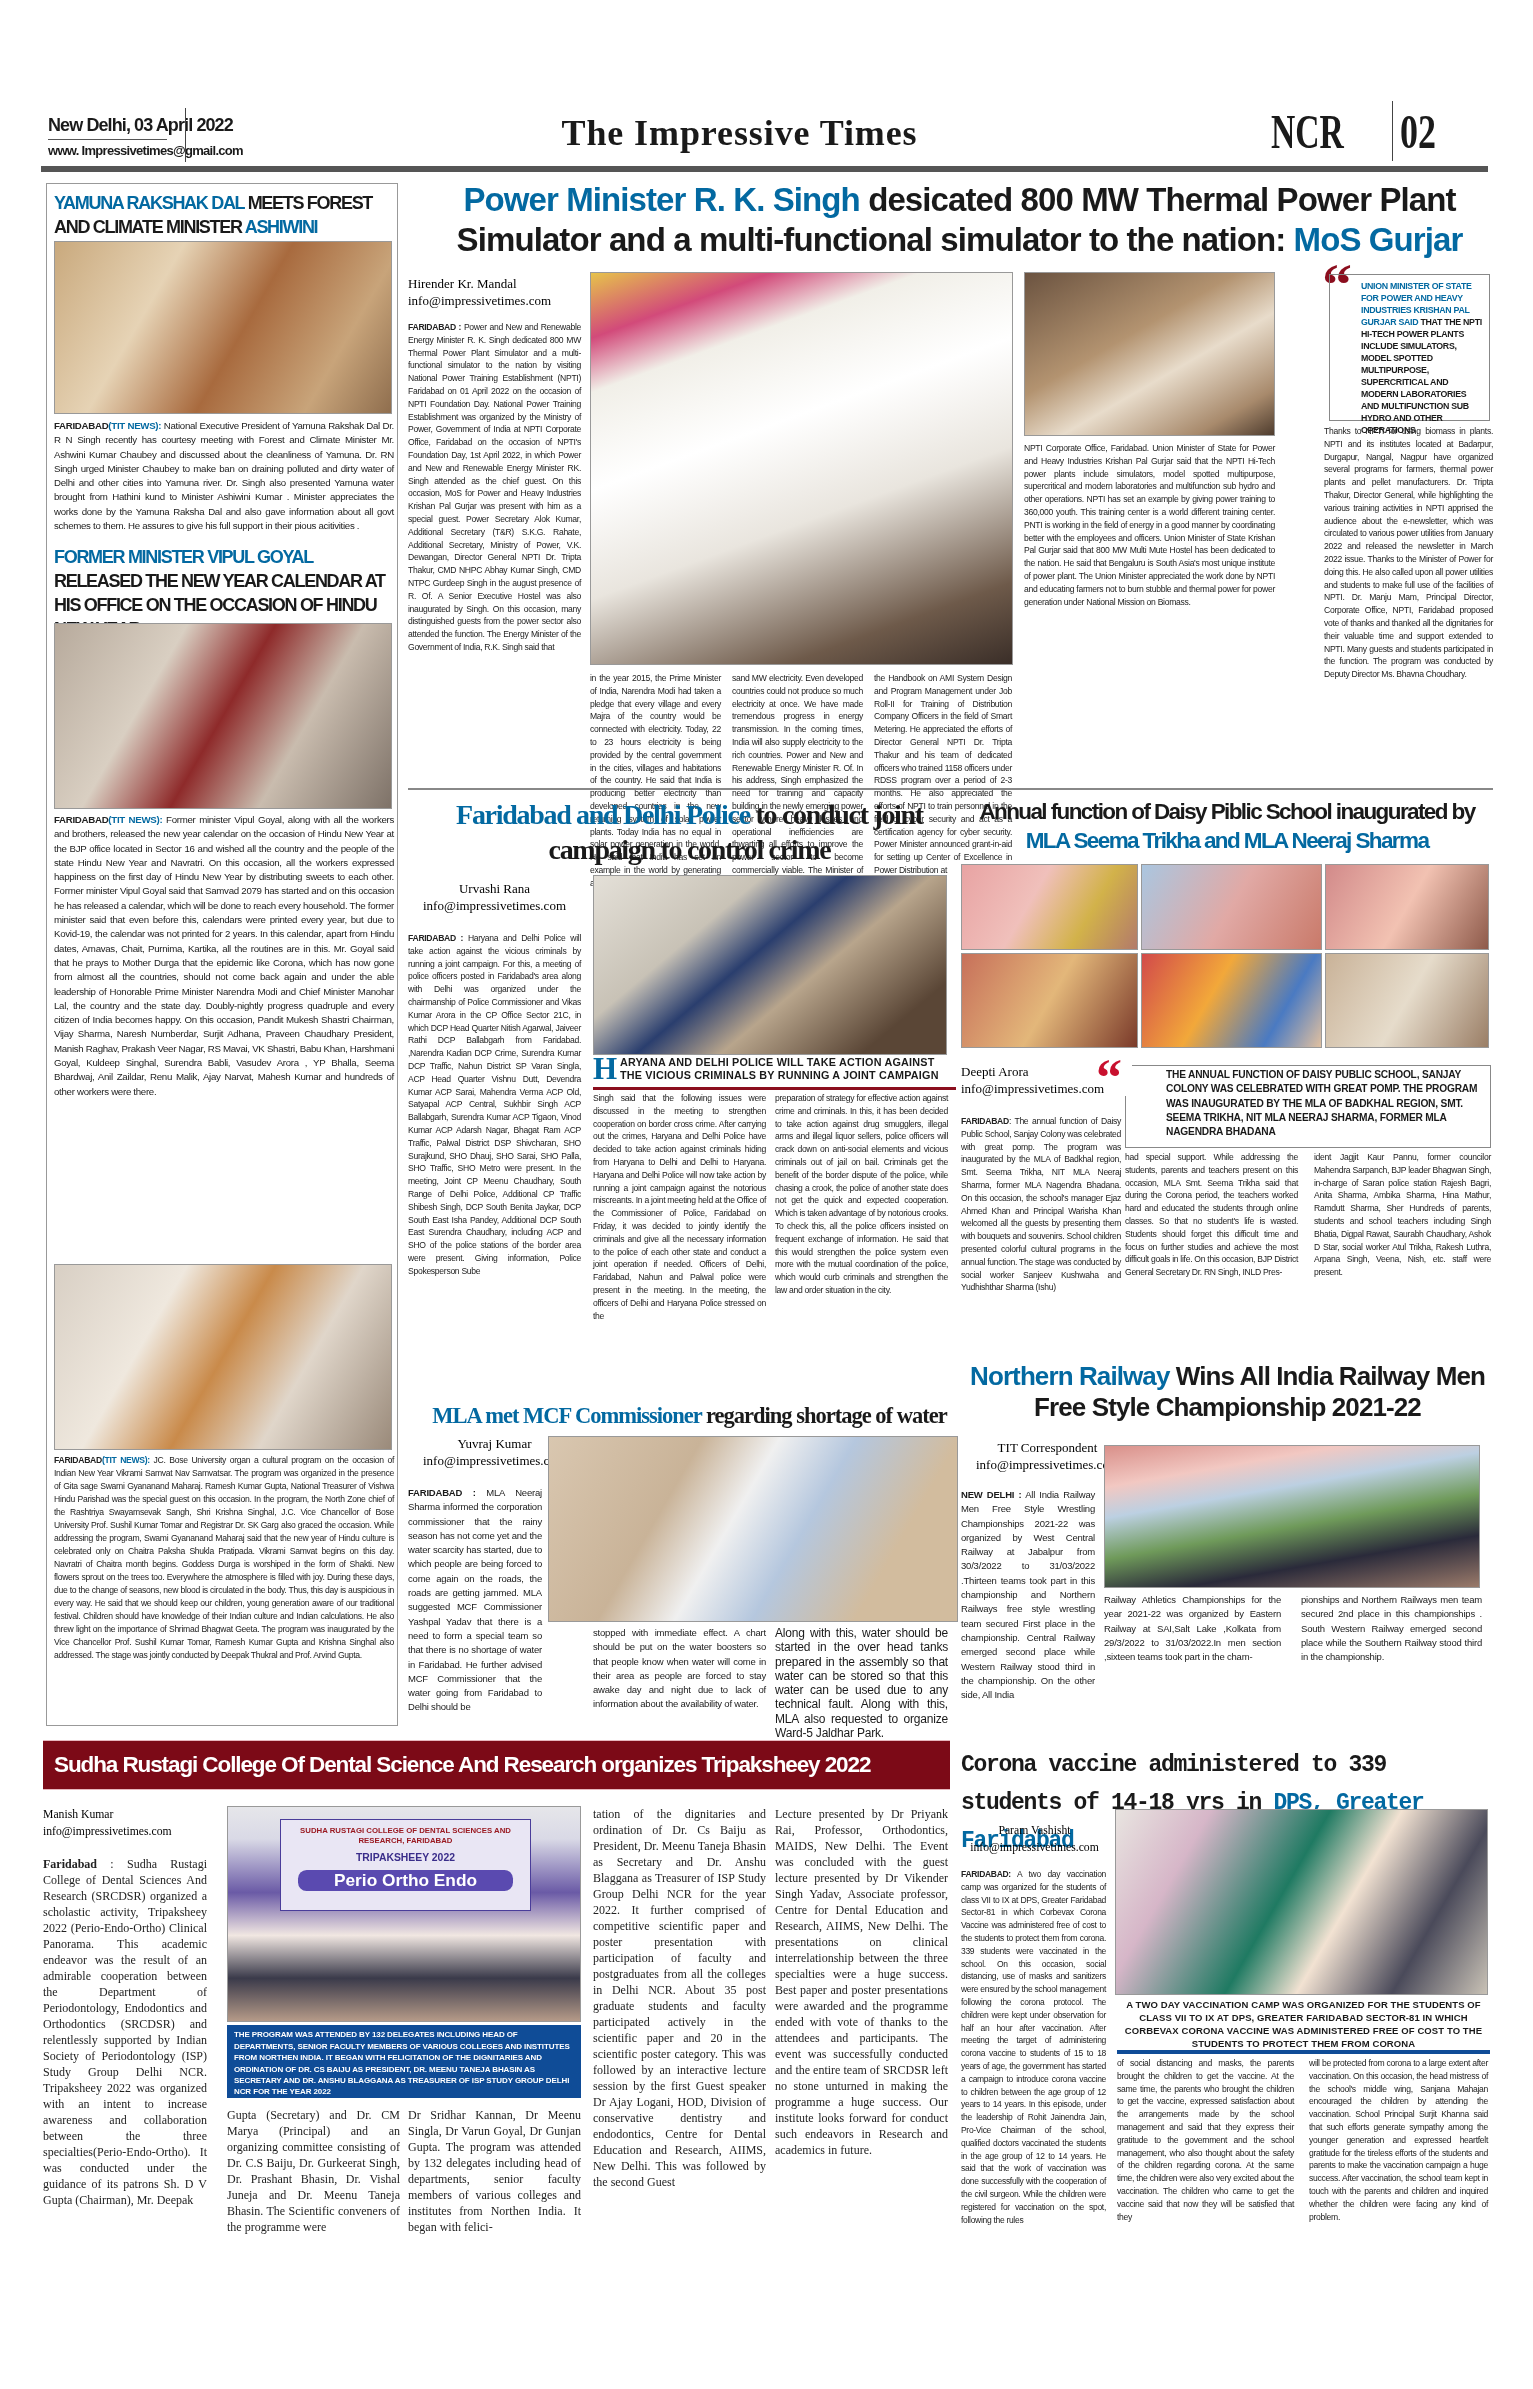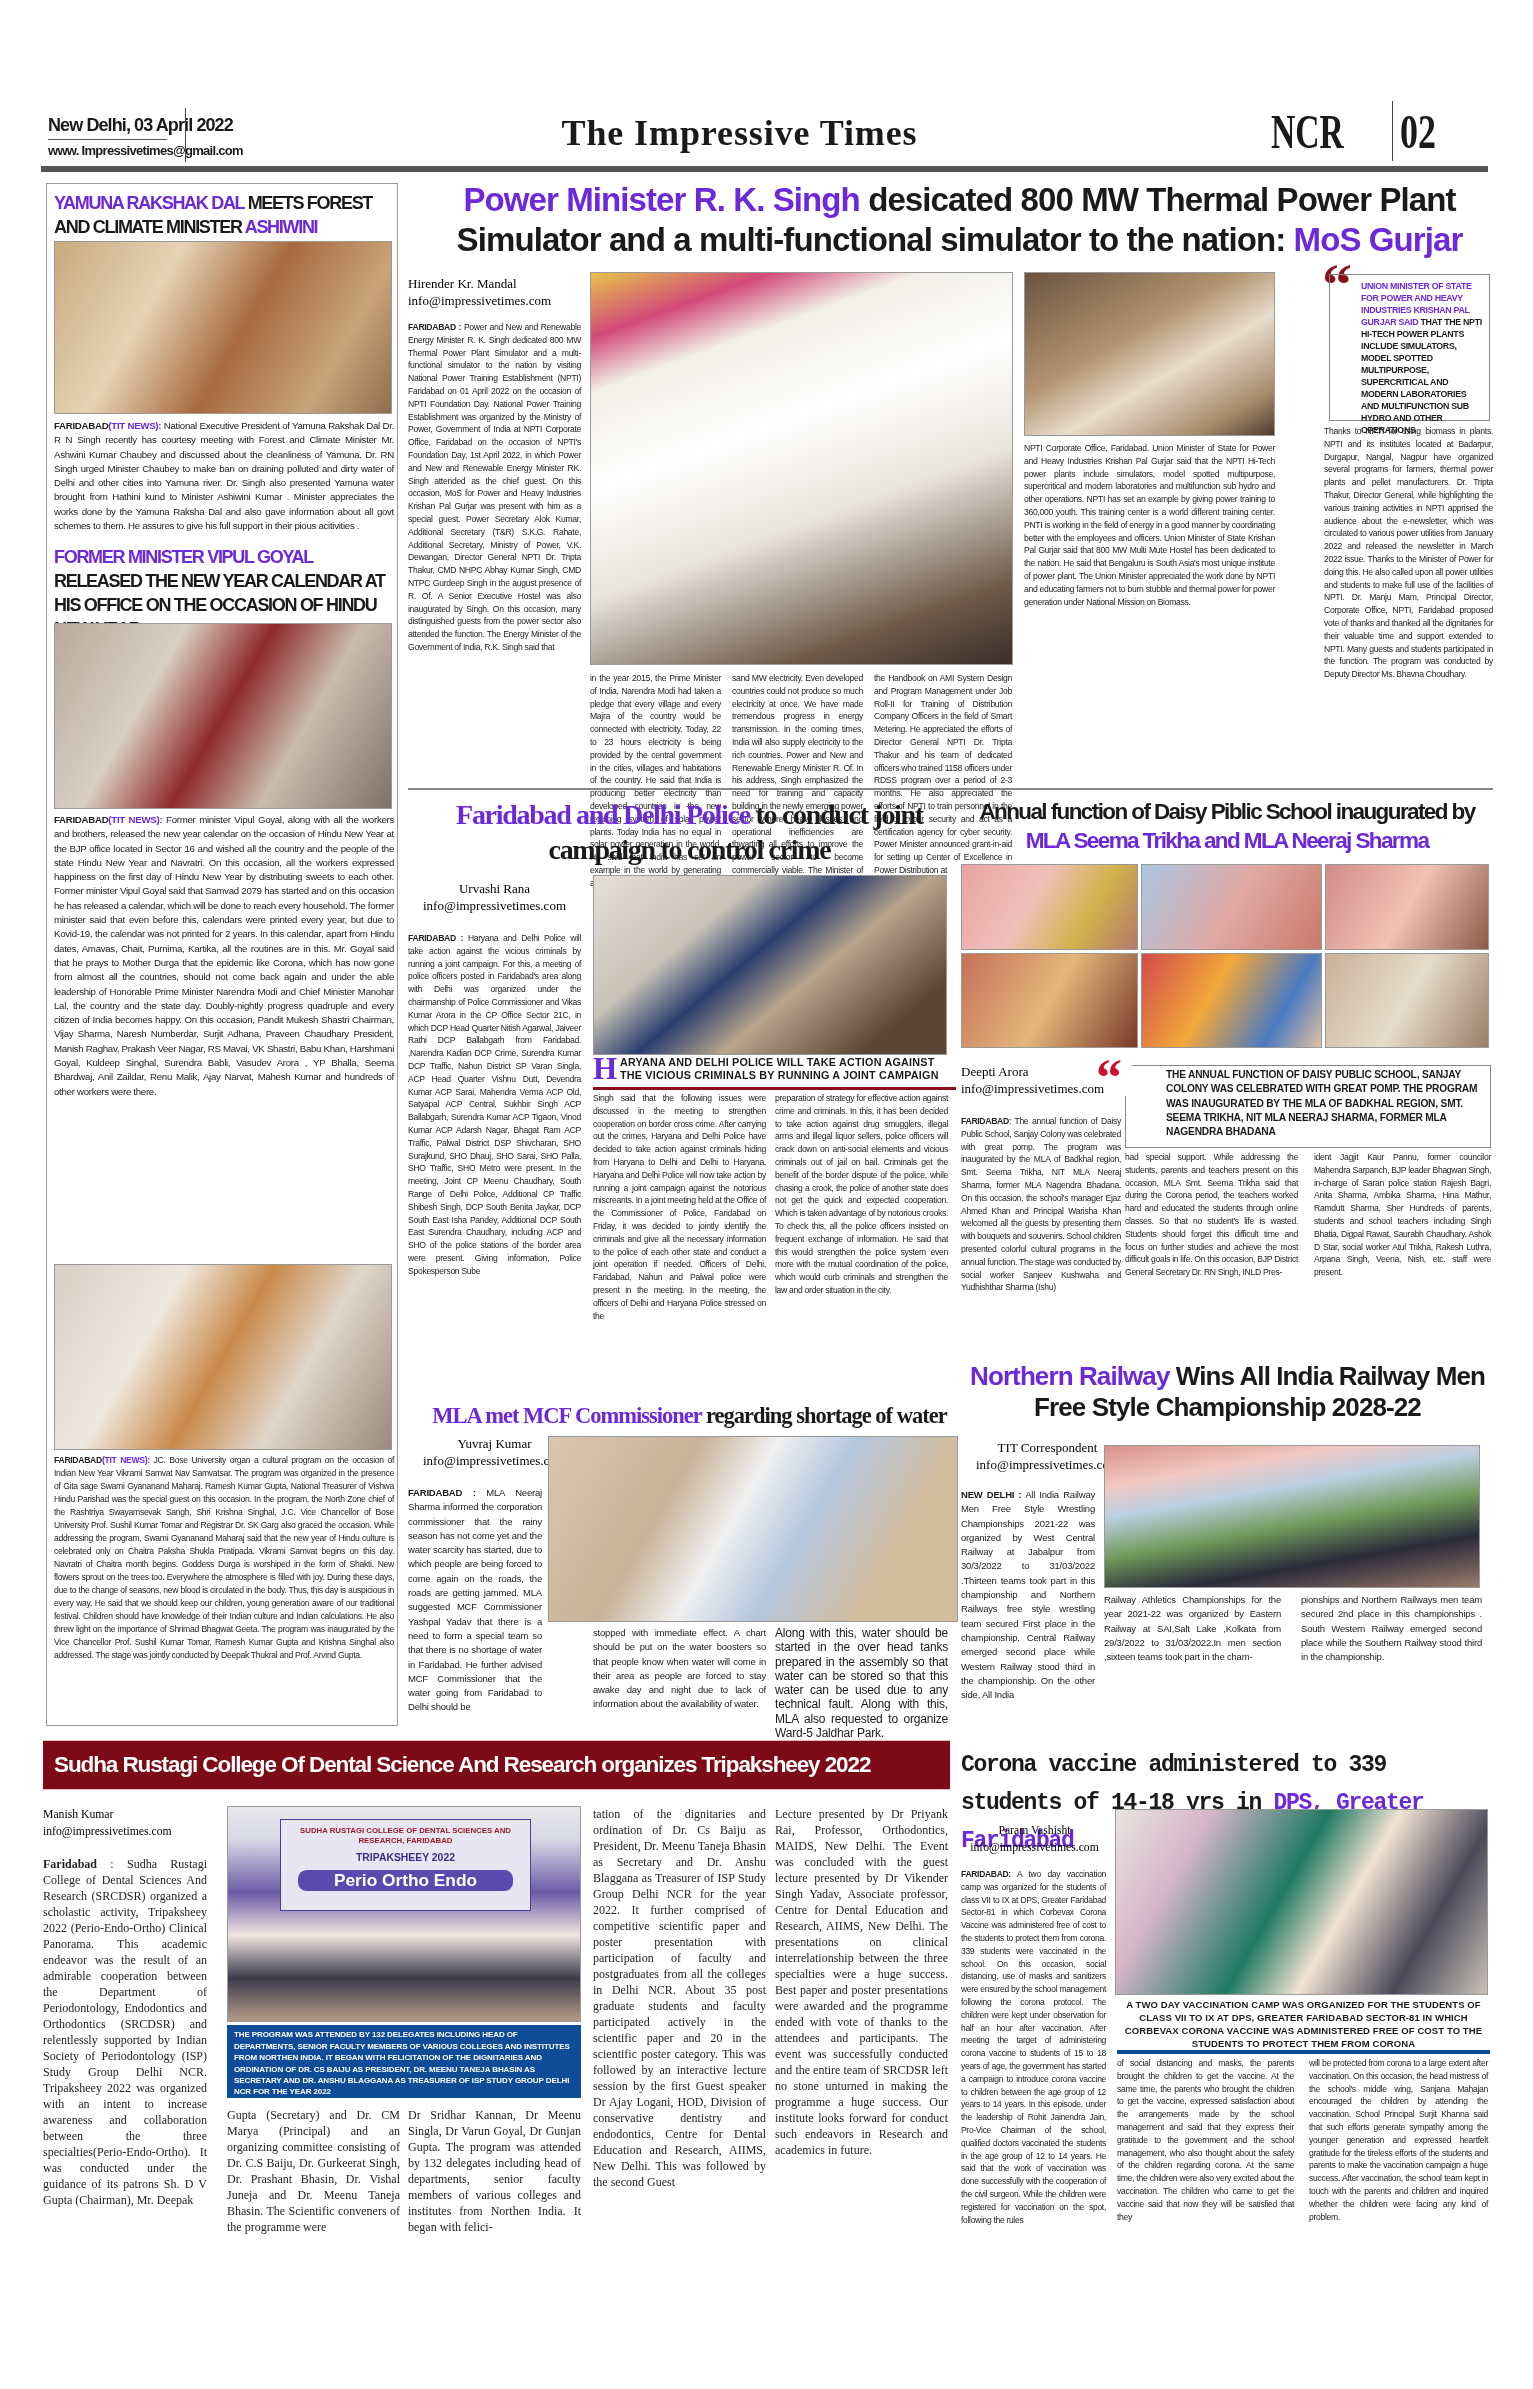--- a/index.html
+++ b/index.html
@@ -1,21 +1,21 @@
 <!DOCTYPE html>
 <html style="font-size:14px"><head>
 <meta charset="utf-8">
 <style>
 *{box-sizing:border-box;margin:0;padding:0}
 html,body{width:1534px;height:2389px;background:#fff;overflow:hidden}
 body{position:relative;font-family:"Liberation Sans",sans-serif;color:#1a1a1a}
 .abs{position:absolute}
 .serif{font-family:"Liberation Serif",serif}
 .cond{font-family:"Liberation Sans",sans-serif;font-weight:bold;letter-spacing:-1.3px;transform-origin:left top}
-.red{color:#6d28d9}
+.red{color:#0369a1}
 .body{font-family:"Liberation Sans",sans-serif;font-size:9.7px;line-height:14.3px;text-align:justify;color:#222;letter-spacing:-0.3px}
 .bodys{font-family:"Liberation Serif",serif;font-size:12px;line-height:16px;text-align:justify;color:#222}
 .photo{background:linear-gradient(135deg,#8a6d5a,#c9b8a4 40%,#6b5444 70%,#b59a80);border:0.9px solid #999}
 .byline{font-family:"Liberation Serif",serif;font-size:13px;line-height:17.3px;color:#000000}
 .box{border:0.9px solid #888}
 </style>
 </head>
 <body>
 
 <div class="abs" style="left:48px;top:108px;width:1439px;height:65px">
@@ -143,21 +143,21 @@
 </div>
 <div class="abs" style="left:1096px;top:1054px;font-size:52px;font-family:'Liberation Serif',serif;font-weight:bold;color:#c8102e;line-height:48px">“</div>
 <div class="abs box" style="left:1132px;top:1065px;width:359px;height:65px;border-left:none;border-bottom:none"></div>
 <div class="abs" style="left:1130px;top:1068px;width:356px;font-size:10.2px;line-height:14.3px;font-weight:bold;padding-left:36px;letter-spacing:-0.2px">THE ANNUAL FUNCTION OF DAISY PUBLIC SCHOOL, SANJAY COLONY WAS CELEBRATED WITH GREAT POMP. THE PROGRAM WAS INAUGURATED BY THE MLA OF BADKHAL REGION, SMT. SEEMA TRIKHA, NIT MLA NEERAJ SHARMA, FORMER MLA NAGENDRA BHADANA</div>
 <div class="abs" style="left:1125px;top:1096px;width:366px;height:52px;border:0.9px solid #888;border-top:none"></div>
 <div class="abs body" style="left:1125px;top:1151px;width:173px;font-size:8.6px;line-height:12.8px">had special support. While addressing the students, parents and teachers present on this occasion, MLA Smt. Seema Trikha said that during the Corona period, the teachers worked hard and educated the students through online classes. So that no student's life is wasted. Students should forget this difficult time and focus on further studies and achieve the most difficult goals in life. On this occasion, BJP District General Secretary Dr. RN Singh, INLD Pres-</div>
 <div class="abs body" style="left:1314px;top:1151px;width:177px;font-size:8.6px;line-height:12.8px">ident Jagjit Kaur Pannu, former councilor Mahendra Sarpanch, BJP leader Bhagwan Singh, in-charge of Saran police station Rajesh Bagri, Anita Sharma, Ambika Sharma, Hina Mathur, Ramdutt Sharma, Sher Hundreds of parents, students and school teachers including Singh Bhatia, Digpal Rawat, Saurabh Chaudhary, Ashok D Star, social worker Atul Trikha, Rakesh Luthra, Arpana Singh, Veena, Nish, etc. staff were present.</div>
 
 <div class="abs cond" style="left:964px;top:1361px;width:527px;text-align:center;font-size:26px;line-height:31px;letter-spacing:-0.9px">
   <span class="red">Northern Railway</span>
-  <span>Wins All India Railway Men Free Style Championship 2028-22</span>
+  <span>Wins All India Railway Men Free Style Championship 2021-22</span>
 </div>
 <div class="abs byline" style="left:961px;top:1439px;width:173px;text-align:center">
   <div>TIT Correspondent</div>
   <div>info@impressivetimes.com</div>
 </div>
 <div class="abs photo" style="left:1104px;top:1445px;width:376px;height:143px;background:linear-gradient(170deg,#d9908a 0%,#f2c8c2 20%,#bcd0e2 35%,#6f9a5a 55%,#2a2a3a 75%,#9a7a6a)"></div>
 <div class="abs" style="left:961px;top:1488px;width:134px;font-size:9.5px;line-height:14.3px;text-align:justify;letter-spacing:-0.2px">
   <b>NEW DELHI :</b> <span>All India Railway Men Free Style Wrestling Championships 2021-22 was organized by West Central Railway at Jabalpur from 30/3/2022 to 31/03/2022 .Thirteen teams took part in this championship and Northern Railways free style wrestling team secured First place in the championship. Central Railway emerged second place while Western Railway stood third in the championship. On the other side, All India</span>
 </div>
 <div class="abs" style="left:1104px;top:1593px;width:177px;font-size:9.5px;line-height:14.3px;text-align:justify;letter-spacing:-0.2px">Railway Athletics Championships for the year 2021-22 was organized by Eastern Railway at SAI,Salt Lake ,Kolkata from 29/3/2022 to 31/03/2022.In men section ,sixteen teams took part in the cham-</div>

